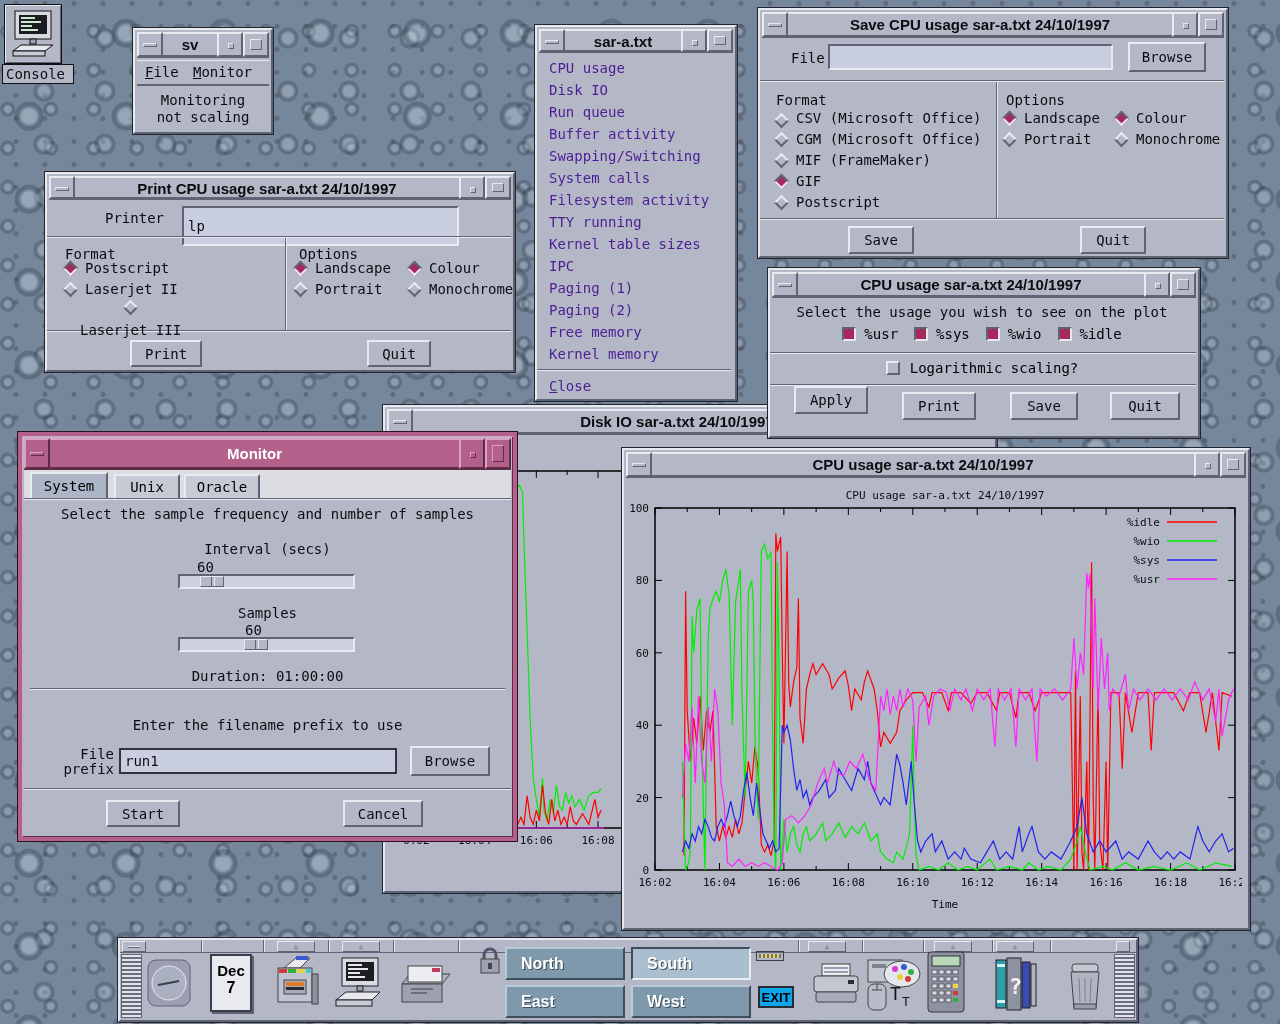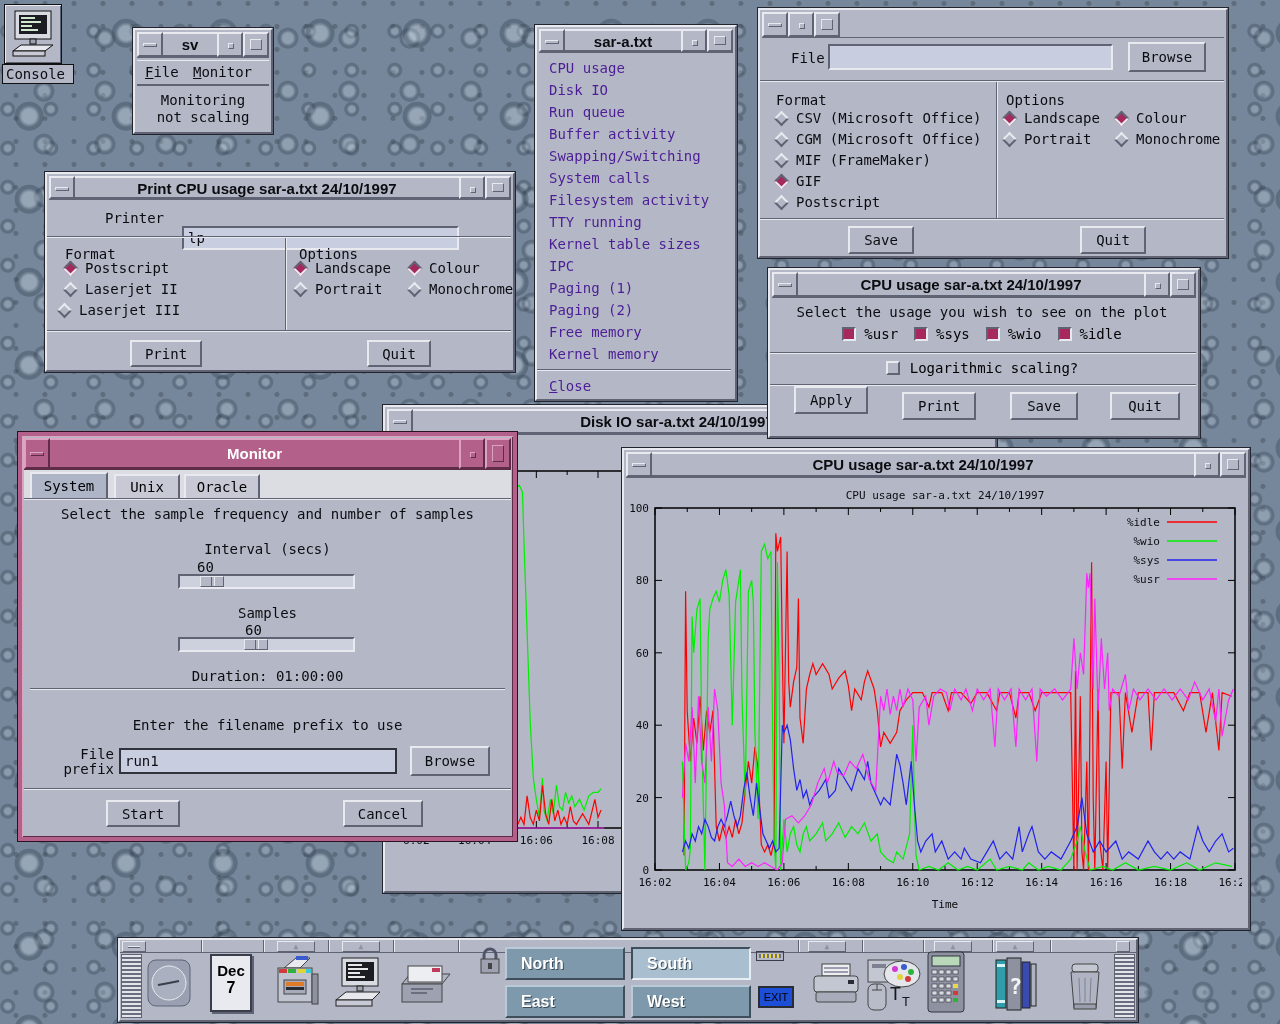--- a/index.html
+++ b/index.html
@@ -123,40 +123,40 @@
       </div>
     <div class="ttl">Print CPU usage  sar-a.txt  24/10/1997</div>
     <div class="tbtn mini">
         <div class="dot"></div>
       </div>
     <div class="tbtn maxi">
         <div class="sq"></div>
       </div>
   </div>
   <div class="lbl" style="left:58px;top:36px;">Printer</div>
-  <input class="fld" style="left: 135px; top: 32px; width: 277px; height: 24px; margin-top: 20px;" value="lp">
+  <input class="fld" style="left: 135px; top: 32px; width: 277px; height: 40px;" value="lp">
   <div class="grh" style="left:0;top:62px;width:464px;"></div>
   <div class="lbl" style="left:18px;top:72px;">Format</div>
   <div id="print-format-radios"></div>
   <div class="grv" style="left:238px;top:64px;height:92px;"></div>
   <div class="lbl" style="left:252px;top:72px;">Options</div>
   <div id="print-orient-radios"></div>
   <div id="print-colour-radios"></div>
   <div class="grh" style="left:0;top:156px;width:464px;"></div>
   <div class="btn" style="left:83px;top:166px;width:72px;height:27px;">Print</div>
   <div class="btn" style="left:320px;top:166px;width:64px;height:27px;">Quit</div>
 <div class="radio-row" style="left: 18px; top: 86px;">
       <span class="dia sel"></span>
       <span>Postscript</span>
     </div>
     <div class="radio-row" style="left: 18px; top: 107px;">
       <span class="dia"></span>
       <span>Laserjet II</span>
     </div>
-    <div class="radio-row" style="left: 12px; top: 128px;">
+    <div class="radio-row" style="left: 33px; top: 128px; flex-direction: column;">
       <span class="dia"></span>
       <span>Laserjet III</span>
     </div>
     <div class="radio-row" style="left: 248px; top: 86px;">
       <span class="dia sel"></span>
       <span>Landscape</span>
     </div>
     <div class="radio-row" style="left: 248px; top: 107px;">
       <span class="dia"></span>
       <span>Portrait</span>
@@ -202,41 +202,42 @@
     </div>
   <div class="grh" style="left:0;top:342px;width:194px;"></div>
   <div class="list-item ul" style="position:absolute;left:0;top:348px;width:194px;">Close</div>
 </div>
 
 <div class="win" style="left:758px;top:8px;width:470px;height:250px;">
   <div class="tb" style="width:462px;">
     <div class="tbtn">
         <div class="dash"></div>
       </div>
+    <div class="ttl">Save CPU usage  sar-a.txt  24/10/1997</div>
     <div class="tbtn mini">
         <div class="dot"></div>
       </div>
     <div class="tbtn maxi">
         <div class="sq"></div>
       </div>
   </div>
   <div class="lbl" style="left:31px;top:40px;">File</div>
   <input class="fld" style="left: 68px; top: 34px; width: 285px; height: 26px;" value="">
   <div class="btn" style="left:368px;top:32px;width:78px;height:30px;">Browse</div>
   <div class="grh" style="left:0;top:70px;width:464px;"></div>
   <div class="lbl" style="left:16px;top:82px;">Format</div>
   <div id="save-format-radios"></div>
   <div class="grv" style="left:236px;top:72px;height:136px;"></div>
   <div class="lbl" style="left:246px;top:82px;">Options</div>
   <div id="save-orient-radios"></div>
   <div id="save-colour-radios"></div>
   <div class="grh" style="left:0;top:208px;width:464px;"></div>
   <div class="btn" style="left:88px;top:216px;width:66px;height:28px;">Save</div>
   <div class="btn" style="left:320px;top:216px;width:66px;height:28px;">Quit</div>
-<div class="radio-row" style="left: 16px; top: 100px;">
+<div class="radio-row" style="left: 16px; top: 100px; align-items: flex-end;">
       <span class="dia"></span>
       <span>CSV (Microsoft Office)</span>
     </div>
     <div class="radio-row" style="left: 16px; top: 121px;">
       <span class="dia"></span>
       <span>CGM (Microsoft Office)</span>
     </div>
     <div class="radio-row" style="left: 16px; top: 142px;">
       <span class="dia"></span>
       <span>MIF (FrameMaker)</span>
@@ -602,22 +603,22 @@
   <svg style="position:absolute;left:358px;top:6px;" width="24" height="30">
     <path d="M6 14 V9 a6 6 0 0 1 12 0 V14" fill="none" stroke="#50536a" stroke-width="3"></path>
     <rect x="3" y="13" width="18" height="14" fill="#9ea2b0" stroke="#444"></rect>
     <rect x="10" y="17" width="4" height="6" fill="#444"></rect>
   </svg>
 
   <div id="workspace-switch"></div>
 
   <div style="position:absolute;left:636px;top:11px;width:28px;height:10px;background:#6e7282;border:1px solid #3a3d4a;
        background-image:repeating-linear-gradient(90deg,#e8d84a 0 2px,#6e7282 2px 4px);background-clip:content-box;padding:2px;"></div>
-  <div style="position:absolute;left:638px;top:46px;width:36px;height:22px;background:#1d4ed8;border:2px solid #2a2c34;
-       font-family:'Liberation Sans',sans-serif;font-weight:normal;font-size:11px;display:flex;align-items:center;justify-content:center;">EXIT</div>
+  <div style="position:absolute;left:638px;top:46px;width:36px;height:22px;background:#0ea5e9;border:2px solid #2a2c34;
+       font-family:'Liberation Sans',sans-serif;font-weight:bold;font-size:13px;display:flex;align-items:center;justify-content:center;">EXIT</div>
 
   <svg style="position:absolute;left:688px;top:18px;" width="56" height="52">
     <rect x="14" y="6" width="28" height="12" fill="#eceef2" stroke="#444"></rect>
     <rect x="16" y="9" width="24" height="2" fill="#9a9eae"></rect>
       <rect x="16" y="13" width="24" height="2" fill="#9a9eae"></rect>
     <rect x="6" y="18" width="44" height="16" rx="3" fill="#c3c7d2" stroke="#444"></rect>
     <rect x="40" y="22" width="6" height="4" fill="#2a2c34"></rect>
     <rect x="8" y="34" width="40" height="10" rx="2" fill="#a8acba" stroke="#444"></rect>
   </svg>
   <svg style="position:absolute;left:744px;top:14px;" width="58" height="62">

